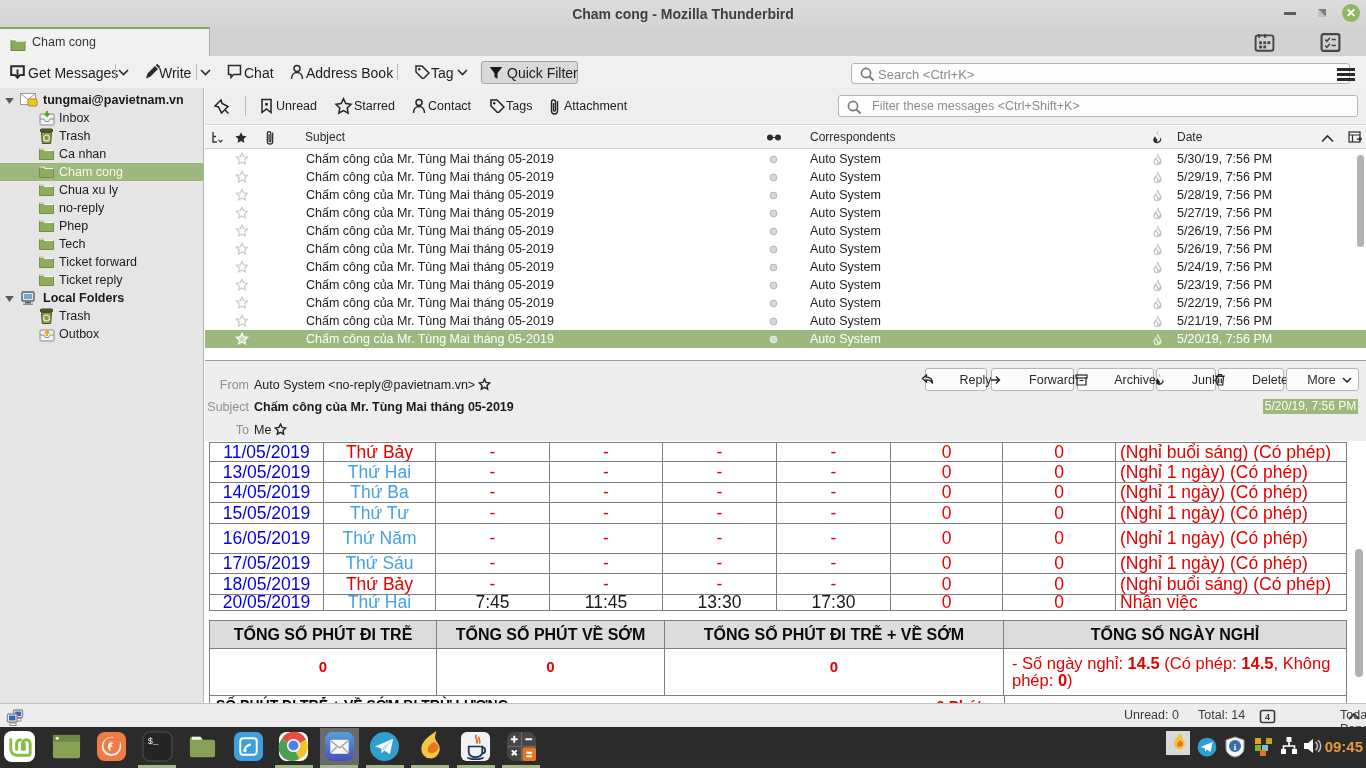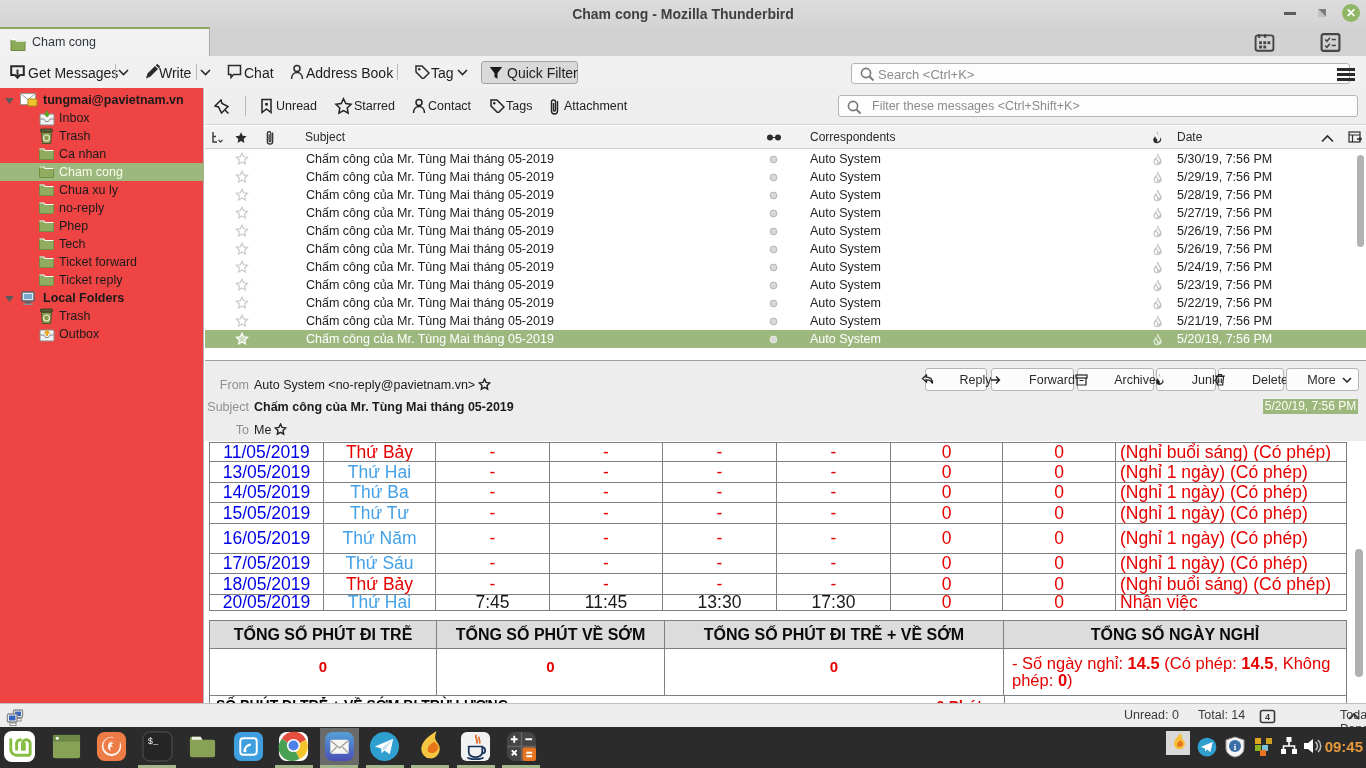--- a/index.html
+++ b/index.html
@@ -21,21 +21,21 @@
 
 
 #toolbar { left:0; top:56px; width:1366px; height:32px; background:#f0f0f0; }
 .tbtxt { font-size:14px; color:#1d1d1d; }
 .sep-v { width:1px; background:#b9b9b9; }
 #qf-btn { left:481px; top:5px; width:97px; height:23px; background:#d9d9d9; border:1px solid #a3a3a3; border-radius:3px; }
 #searchbox { left:851px; top:7px; width:499px; height:21px; background:#fdfdfd; border:1px solid #b4b4b4; border-radius:3px; }
 #searchbox span { color:#8b8b8b; font-size:13px; position:absolute; left:26px; top:3px; }
 
 
-#folderpane { left:0; top:88px; width:204px; height:615px; background:#ef4444; border-right:1px solid #b5b5b5; }
+#folderpane { left:0; top:88px; width:204px; height:615px; background:#e5e5e5; border-right:1px solid #b5b5b5; }
 .frow { position:absolute; left:0; width:204px; height:18px; font-size:12.5px; color:#1b1b1b; }
 .frow .lbl { position:absolute; top:2px; }
 .frow.sel { background:#9cb87f; color:#fcfae6; }
 
 #qfbar { left:205px; top:88px; width:1227px; height:37px; background:#eeeeee; border-bottom:1px solid #d4d4d4; }
 .qftxt { font-size:12.5px; color:#222; top:11px; }
 
 #listheader { left:205px; top:126px; width:1161px; height:23px; background:#f2f2f2; border-bottom:1px solid #cdcdcd; }
 .lhtxt { font-size:12px; color:#2a2a2a; top:4px; }
 

